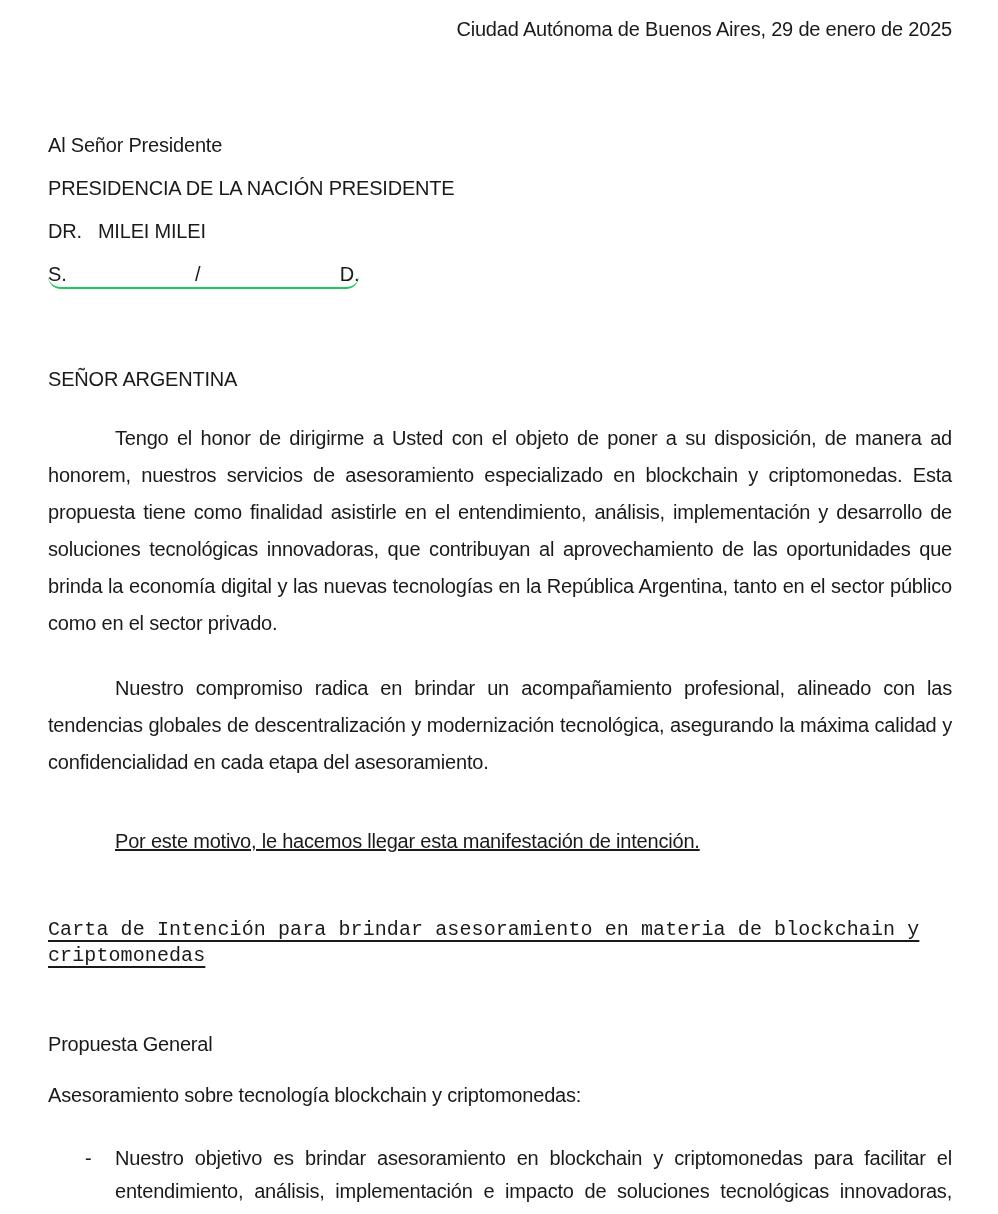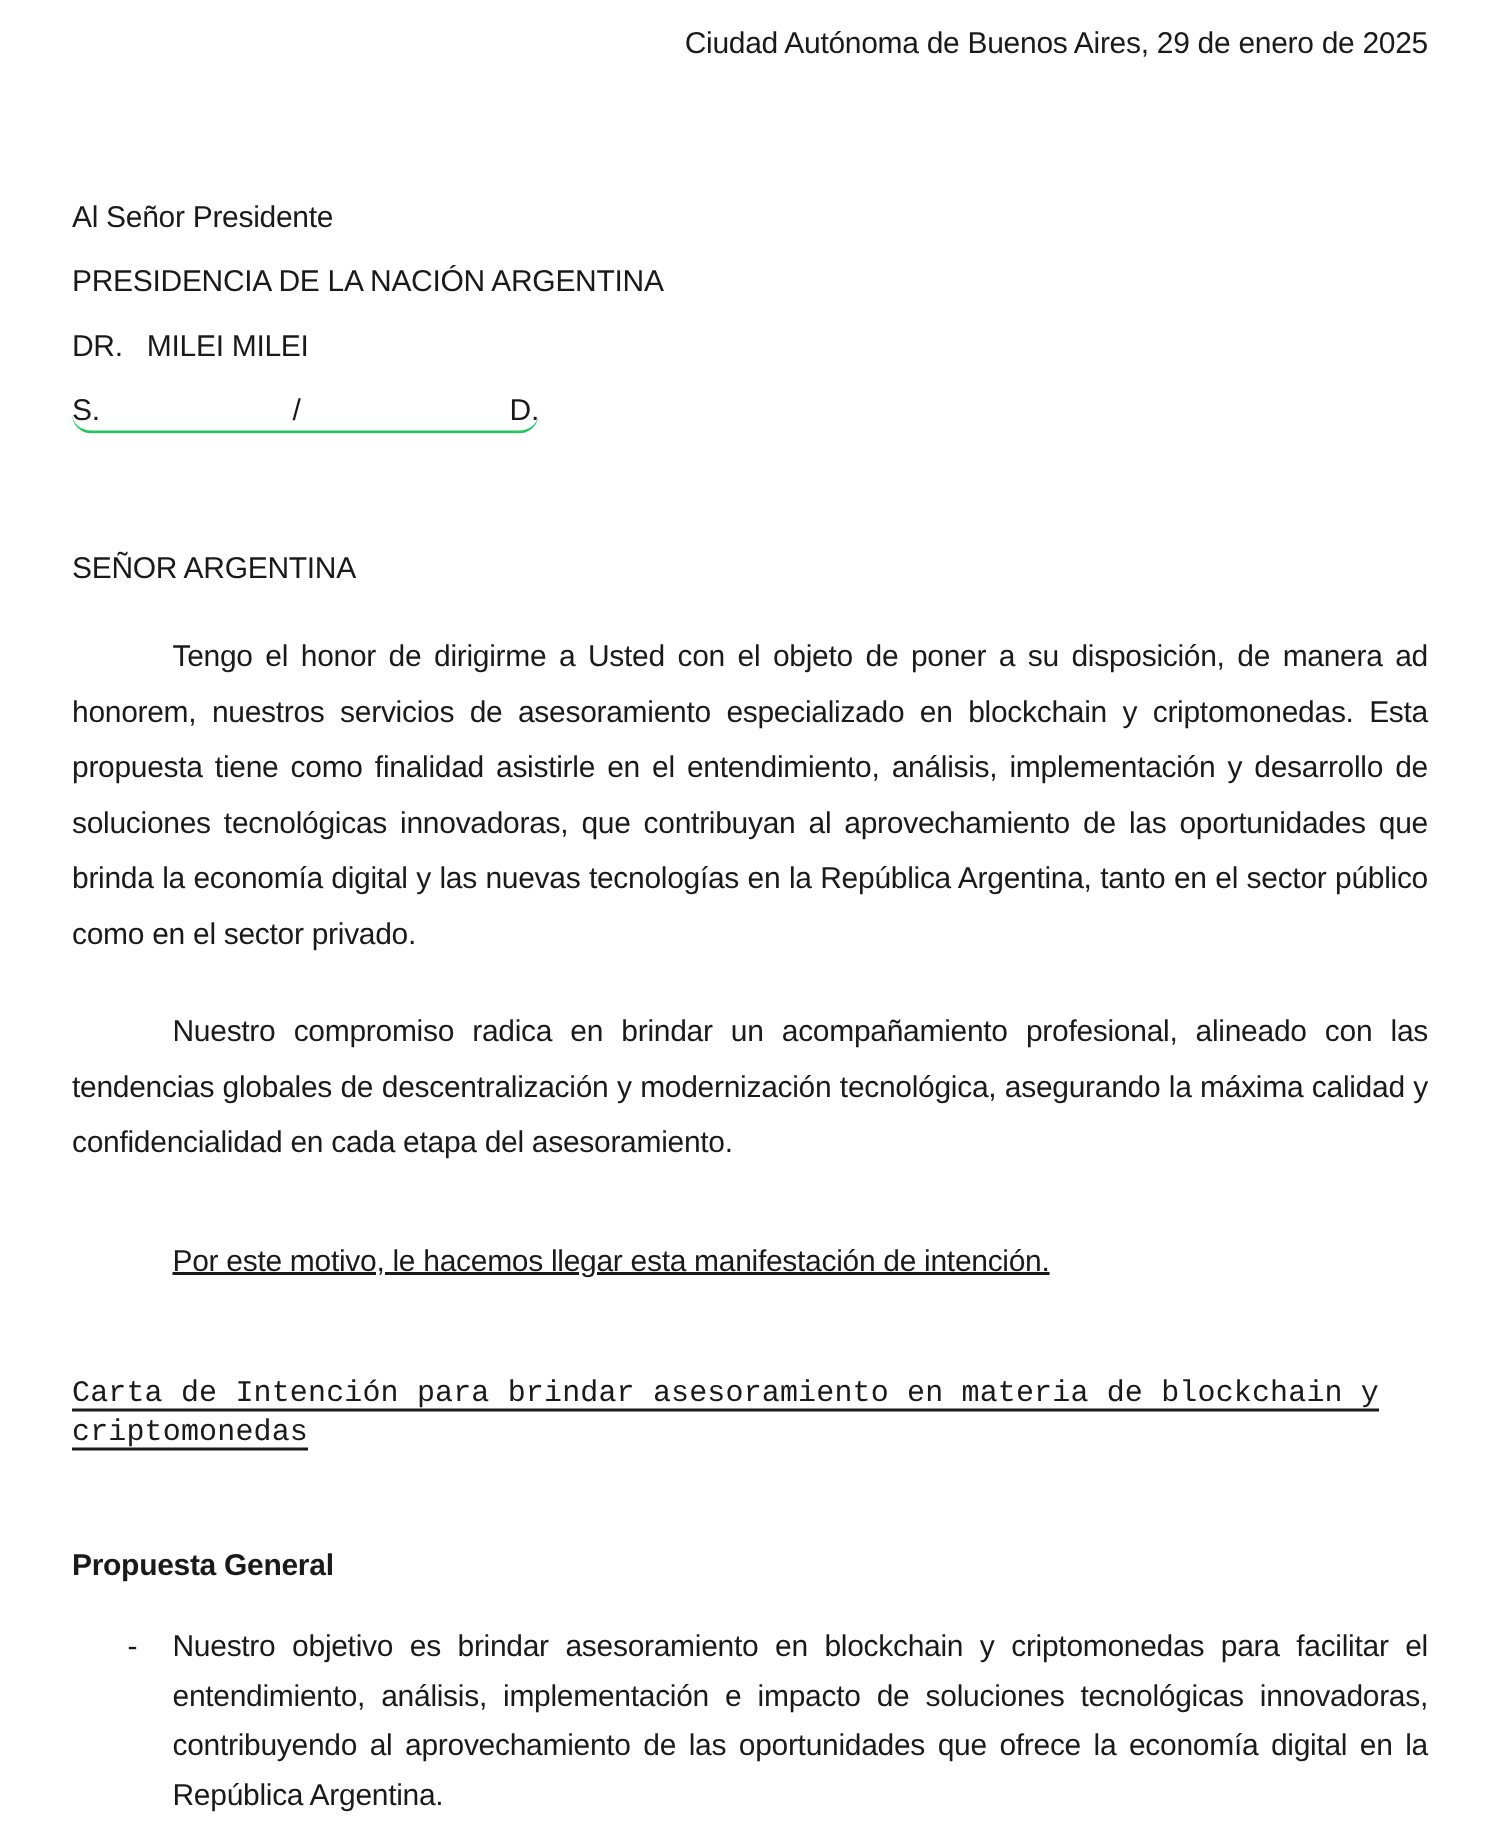--- a/index.html
+++ b/index.html
@@ -46,21 +46,21 @@
   .section-title-wrap { margin-top: 57px; margin-bottom: 62px; }
   .section-title {
     text-decoration: underline;
     text-decoration-thickness: 2px;
     text-underline-offset: 5px;
     line-height: 26px;
     letter-spacing: 0.1px;
     font-family: Liberation Mono, monospace;
   }
   .sub-heading {
-    font-weight: bold;
+    font-weight: normal;
     margin-bottom: 25px;
     line-height: 26px;
   }
   .intro-line {
     margin-bottom: 34px;
     line-height: 26px;
   }
   .bullet-item {
     display: flex;
     align-items: flex-start;
@@ -79,38 +79,39 @@
 </style>
 </head>
 <body>
 
 <div class="page">
 
   <div class="date-line">Ciudad Autónoma de Buenos Aires, 29 de enero de 2025</div>
 
   <div class="recipient-block">
     <div class="recipient-line">Al Señor Presidente</div>
-    <div class="recipient-line">PRESIDENCIA DE LA NACIÓN ARGENTINA</div>
+    <div class="recipient-line">PRESIDENCIA DE LA NACIÓN PRESIDENTE</div>
     <div class="recipient-line">DR.   MILEI MILEI</div>
     <div class="recipient-line"><span class="sd-line">S.                        /                          D.</span></div>
   </div>
 
   <div class="salutation">SEÑOR ARGENTINA</div>
 
   <p class="body-paragraph">Tengo el honor de dirigirme a Usted con el objeto de poner a su disposición, de manera ad honorem, nuestros servicios de asesoramiento especializado en blockchain y criptomonedas. Esta propuesta tiene como finalidad asistirle en el entendimiento, análisis, implementación y desarrollo de soluciones tecnológicas innovadoras, que contribuyan al aprovechamiento de las oportunidades que brinda la economía digital y las nuevas tecnologías en la República Argentina, tanto en el sector público como en el sector privado.</p>
 
   <p class="body-paragraph">Nuestro compromiso radica en brindar un acompañamiento profesional, alineado con las tendencias globales de descentralización y modernización tecnológica, asegurando la máxima calidad y confidencialidad en cada etapa del asesoramiento.</p>
 
   <p class="body-paragraph" style="margin-top: 42px; margin-bottom: 0; text-decoration: underline;">Por este motivo, le hacemos llegar esta manifestación de intención.</p>
 
   <div class="section-title-wrap">
     <span class="section-title">Carta de Intención para brindar asesoramiento en materia de blockchain y criptomonedas</span>
   </div>
 
   <div class="sub-heading">Propuesta General</div>
 
+  <div class="intro-line">Asesoramiento sobre tecnología blockchain y criptomonedas:</div>
 
   <div class="bullet-item">
     <div class="bullet-marker">-</div>
     <div class="bullet-text">Nuestro objetivo es brindar asesoramiento en blockchain y criptomonedas para facilitar el entendimiento, análisis, implementación e impacto de soluciones tecnológicas innovadoras, contribuyendo al aprovechamiento de las oportunidades que ofrece la economía digital en la República Argentina.</div>
   </div>
 
 </div>
 
 </body></html>

